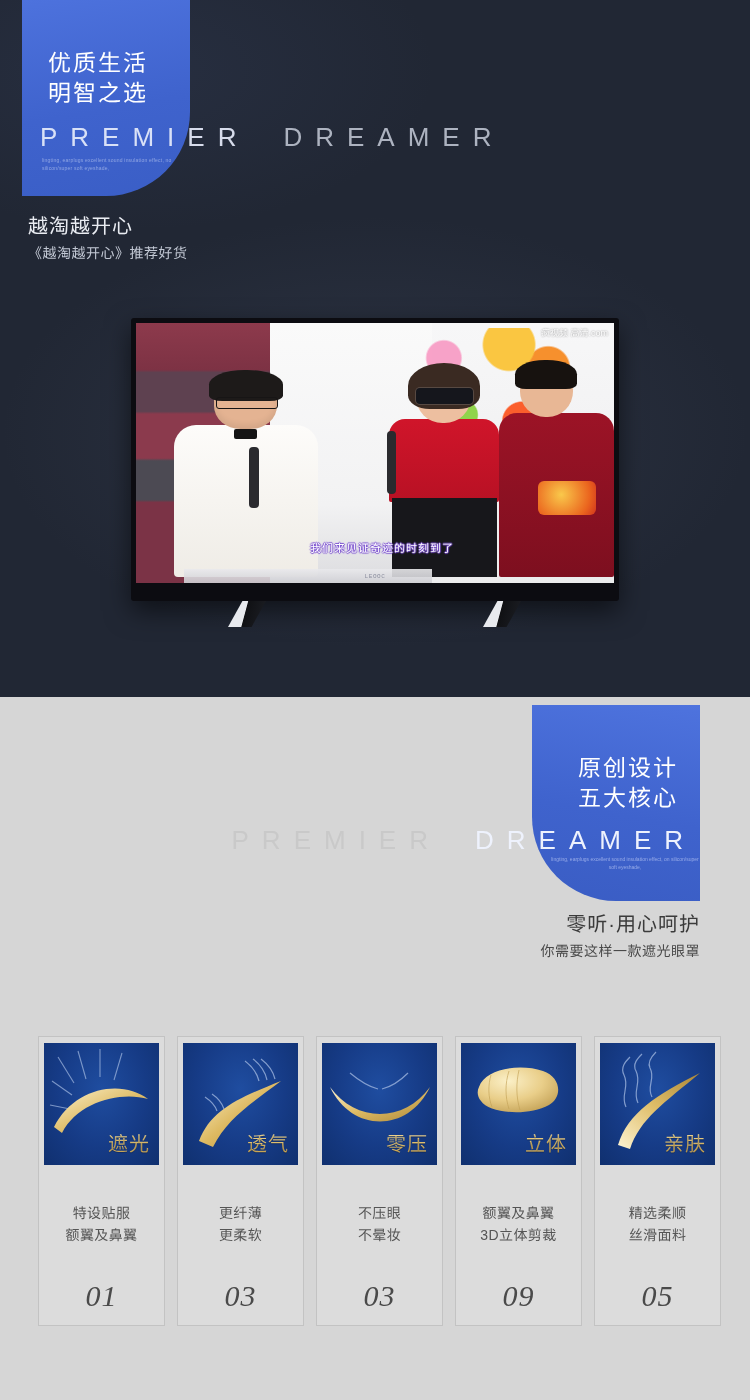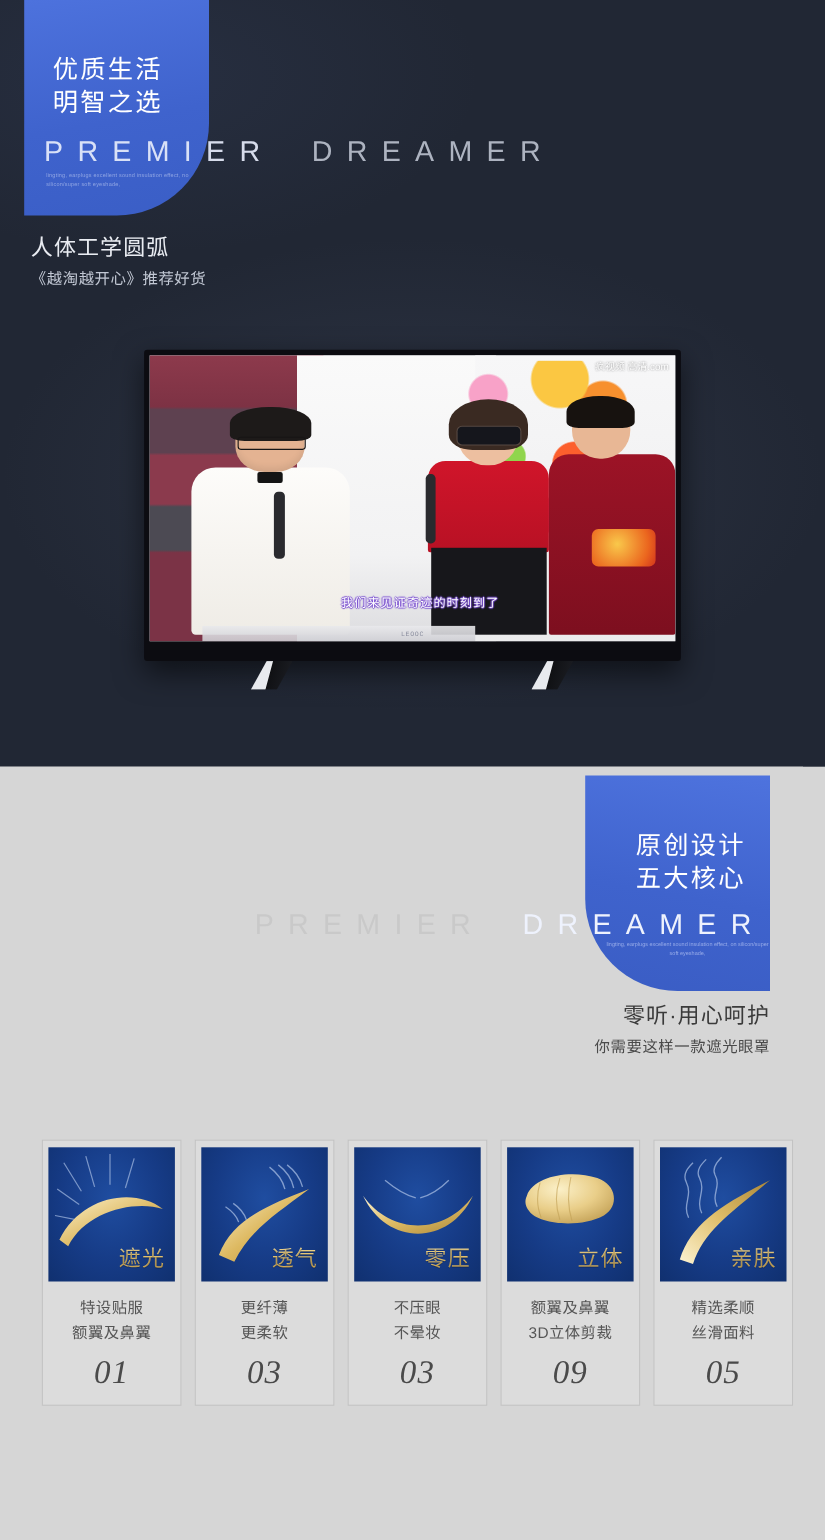--- a/index.html
+++ b/index.html
@@ -363,20 +363,21 @@
   }
   .card {
     width: 127px;
     background: #dcdcdc;
     border: 1px solid #c3c3c3;
     box-sizing: border-box;
     padding: 6px 6px 12px 6px;
     display: flex;
     flex-direction: column;
     align-items: center;
+    gap: 24px;
   }
   .card-icon {
     position: relative;
     width: 115px;
     height: 122px;
     background: radial-gradient(ellipse at 50% 38%, #1f4da0 0%, #163b86 55%, #10306f 100%);
     overflow: hidden;
     flex: none;
   }
   .card-icon svg { position: absolute; inset: 0; }
@@ -425,21 +426,21 @@
       </div>
     </div>
 
     <div class="wordmark">
       <span class="on-blue">PREMIER</span><span class="gap"></span><span>DREAMER</span>
     </div>
 
     <div class="microtext">lingting, earplugs excellent sound insulation effect, no silicon/super soft eyeshade,</div>
 
     <div class="hero-caption">
-      <div class="line1">人体工学圆弧</div>
+      <div class="line1">越淘越开心</div>
       <div class="line2">《越淘越开心》推荐好货</div>
     </div>
 
     <div class="tv-wrap">
       <div class="tv-frame">
         <div class="tv-screen">
           <div class="scene">
             <div class="scene-bg-left"></div>
             <div class="scene-bg-mid"></div>
             <div class="scene-bg-right"></div>

